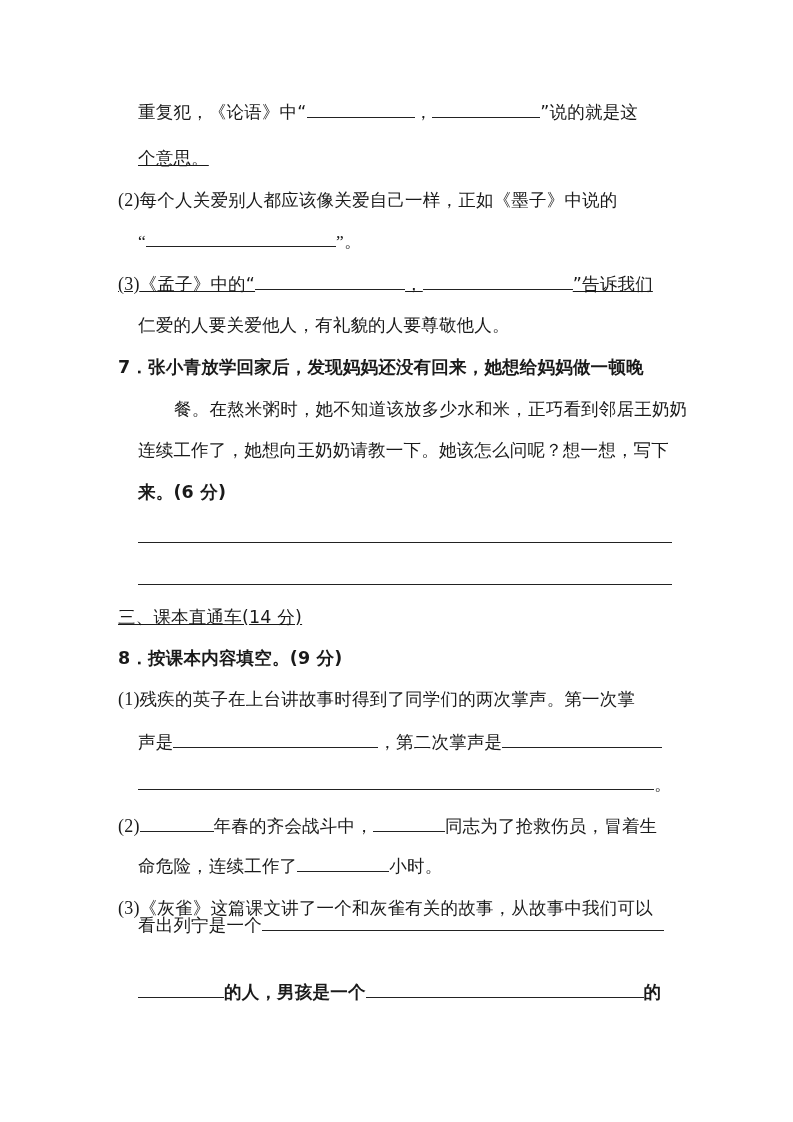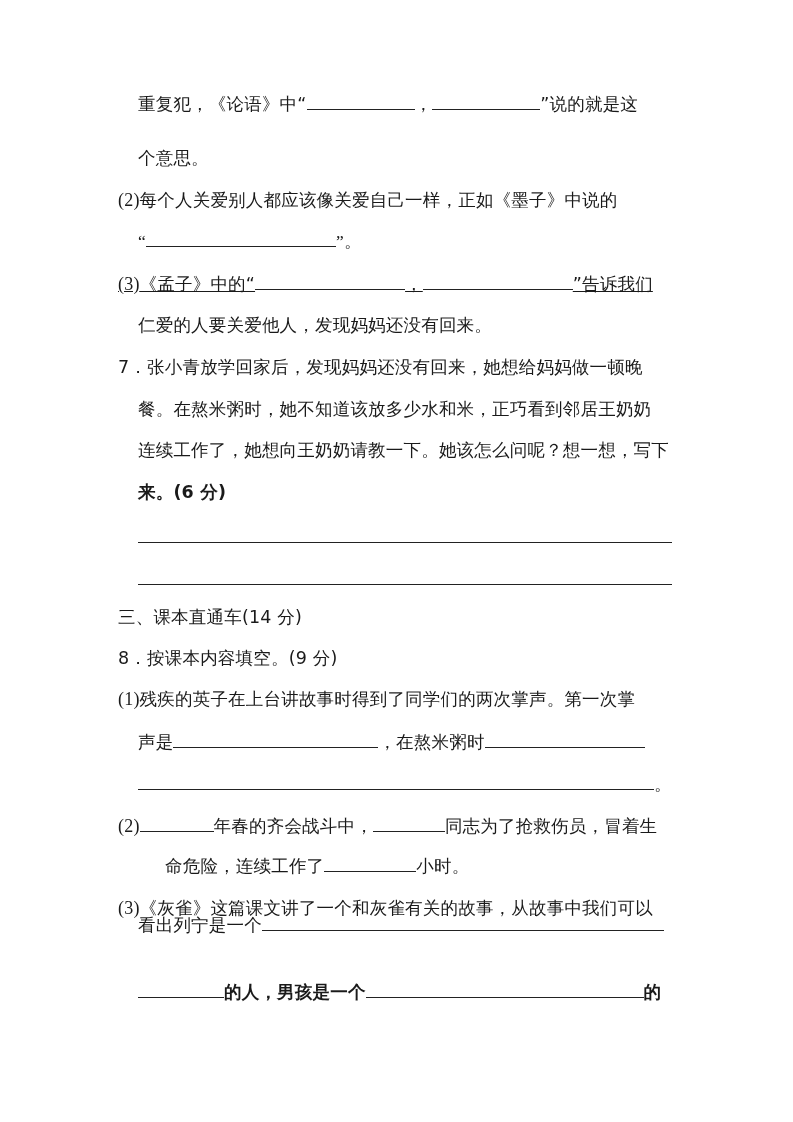--- a/index.html
+++ b/index.html
@@ -12,88 +12,88 @@
   .num  { font-family: "Liberation Serif", serif; font-size: 18px; }
   .blank { display: inline-block; border-bottom: 1px solid #222; height: 20px; vertical-align: baseline; }
   .rule { position: absolute; left: 138px; width: 534px; border-top: 1px solid #222; height: 0; }
   .q { font-family: "Liberation Serif", serif; }
 </style>
 </head>
 <body>
 
 <div>
 
-  <div class="line ind" style="top:89px;">
+  <div class="line ind" style="top:97px;">
     <span>重复犯，《论语》中“</span><span class="blank" style="width:108px;"></span><span>，</span><span class="blank" style="width:108px;"></span><span>”说的就是这</span>
   </div>
 
-  <div class="line ind" style="top:143px;">
+  <div class="line ind" style="top:143px;text-decoration:underline;">
     <span>个意思。</span>
   </div>
 
   <div class="line hang" style="top:185px;">
     <span class="num">(2)</span><span>每个人关爱别人都应该像关爱自己一样，正如《墨子》中说的</span>
   </div>
 
   <div class="line ind" style="top:226px;">
     <span class="q">“</span><span class="blank" style="width:190px;"></span><span class="q">”。</span>
   </div>
 
   <div class="line hang" style="top:269px;text-decoration:underline;">
     <span class="num">(3)</span><span>《孟子》中的“</span><span class="blank" style="width:150px;"></span><span>，</span><span class="blank" style="width:150px;"></span><span>”告诉我们</span>
   </div>
 
   <div class="line ind" style="top:310px;">
-    <span>仁爱的人要关爱他人，发现妈妈还没有回来。</span>
+    <span>仁爱的人要关爱他人，有礼貌的人要尊敬他人。</span>
   </div>
 
-  <div class="line hang" style="top:352px;">
+  <div class="line hang" style="top:352px;font-weight:bold;">
     <span>7．</span><span>张小青放学回家后，发现妈妈还没有回来，她想给妈妈做一顿晚</span>
   </div>
 
-  <div class="line ind" style="top:394px;">
+  <div class="line ind" style="top:394px;margin-left:36px;">
     <span>餐。在熬米粥时，她不知道该放多少水和米，正巧看到邻居王奶奶</span>
   </div>
 
   <div class="line ind" style="top:435px;">
     <span>连续工作了，她想向王奶奶请教一下。她该怎么问呢？想一想，写下</span>
   </div>
 
   <div class="line ind" style="top:477px;font-weight:bold;">
     <span>来。(6 分)</span>
   </div>
 
   <div class="rule" style="top:542px;"></div>
   <div class="rule" style="top:584px;"></div>
 
-  <div class="line hang" style="top:602px;">
+  <div class="line hang" style="top:602px;text-decoration:underline;">
     <span>三、课本直通车(14 分)</span>
   </div>
 
-  <div class="line hang" style="top:643px;">
+  <div class="line hang" style="top:643px;font-weight:bold;">
     <span>8．</span><span>按课本内容填空。(9 分)</span>
   </div>
 
   <div class="line hang" style="top:684px;">
     <span class="num">(1)</span><span>残疾的英子在上台讲故事时得到了同学们的两次掌声。第一次掌</span>
   </div>
 
   <div class="line ind" style="top:727px;">
-    <span>声是</span><span class="blank" style="width:205px;"></span><span>，在熬米粥时</span><span class="blank" style="width:160px;"></span>
+    <span>声是</span><span class="blank" style="width:205px;"></span><span>，第二次掌声是</span><span class="blank" style="width:160px;"></span>
   </div>
 
   <div class="line ind" style="top:769px;">
     <span class="blank" style="width:516px;"></span><span>。</span>
   </div>
 
   <div class="line hang" style="top:811px;">
     <span class="num">(2)</span><span class="blank" style="width:74px;"></span><span>年春的齐会战斗中，</span><span class="blank" style="width:72px;"></span><span>同志为了抢救伤员，冒着生</span>
   </div>
 
-  <div class="line ind" style="top:851px;margin-left:27px;">
+  <div class="line ind" style="top:851px;">
     <span>命危险，连续工作了</span><span class="blank" style="width:92px;"></span><span>小时。</span>
   </div>
 
   <div class="line hang" style="top:893px;">
     <span class="num">(3)</span><span>《灰雀》这篇课文讲了一个和灰雀有关的故事，从故事中我们可以</span>
   </div>
 
   <div class="line ind" style="top:910px;">
     <span>看出列宁是一个</span><span class="blank" style="width:402px;"></span>
   </div>

